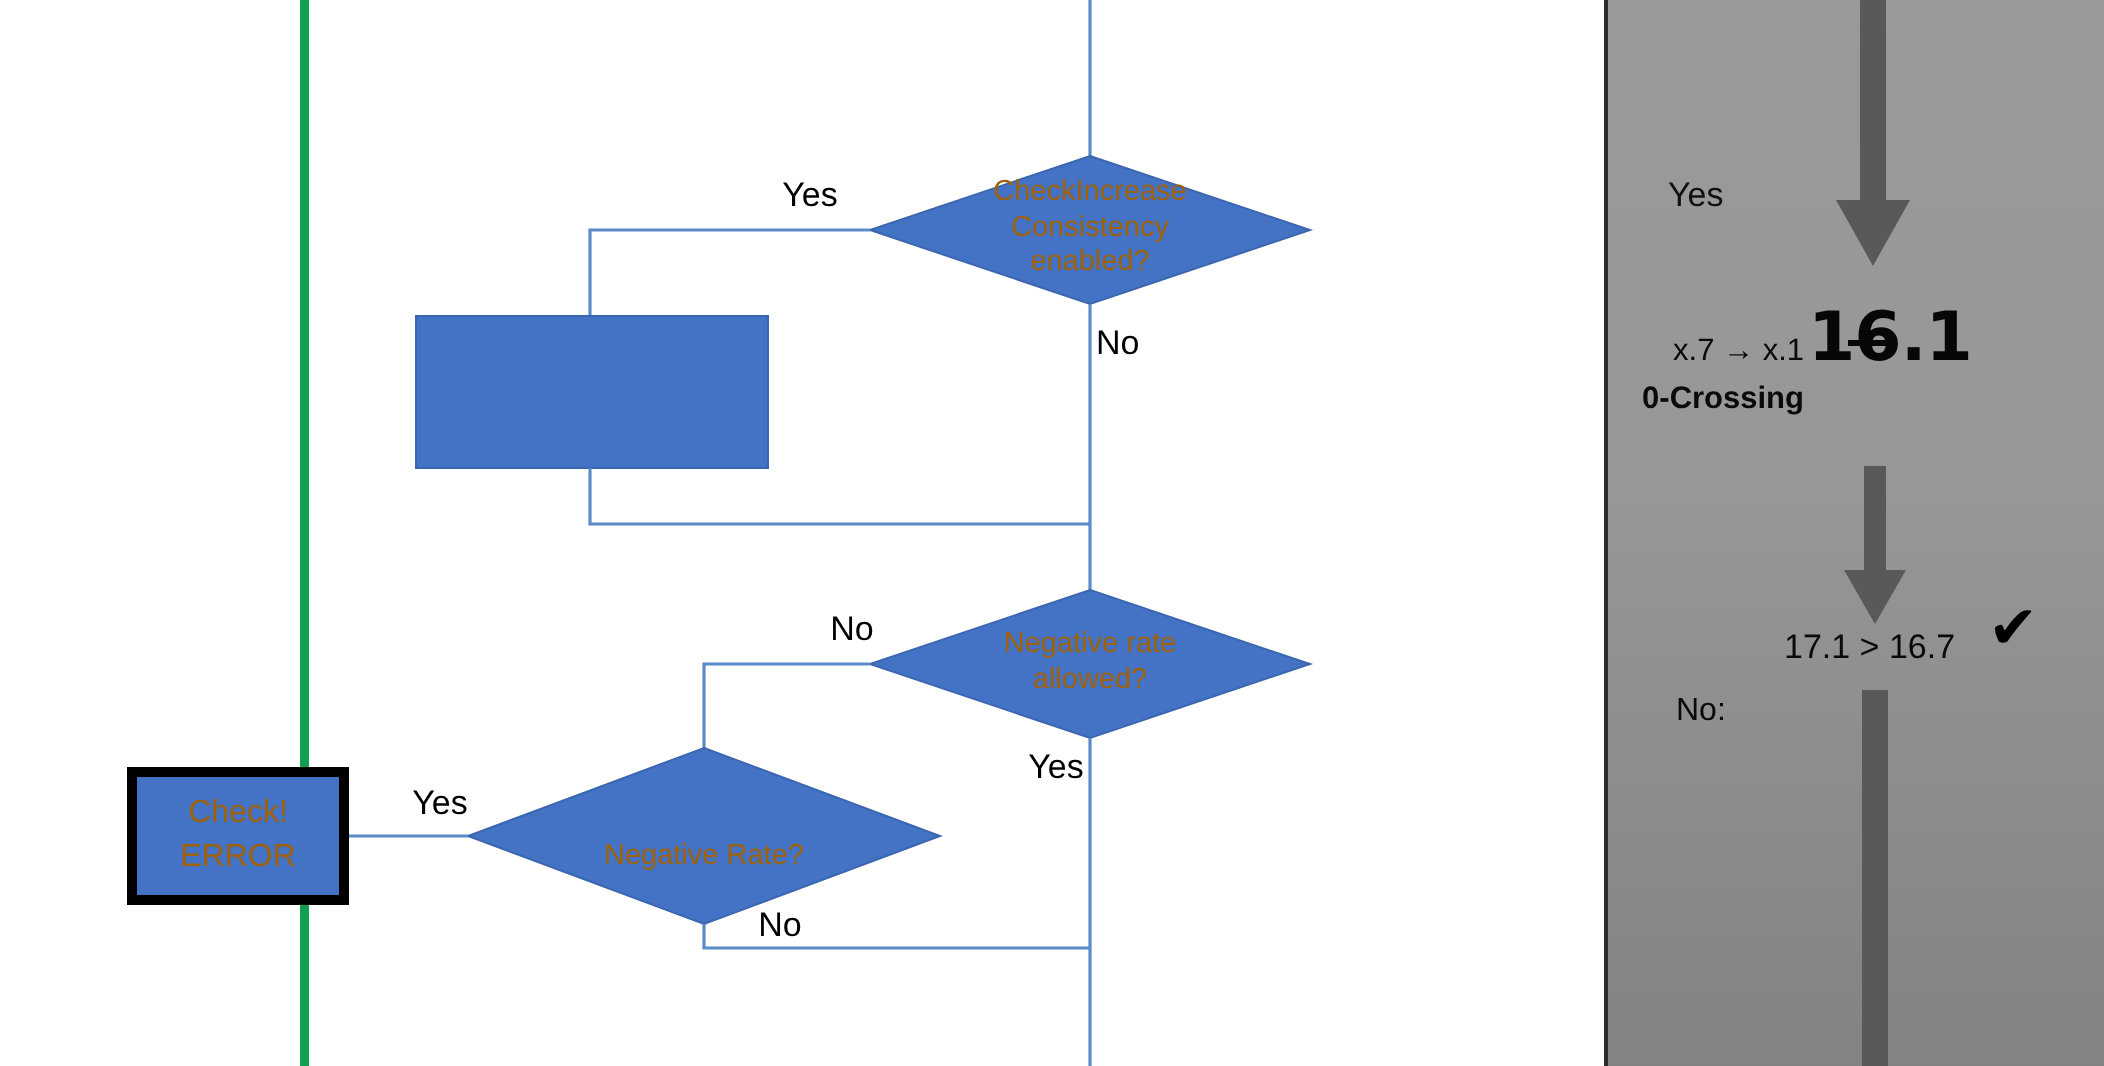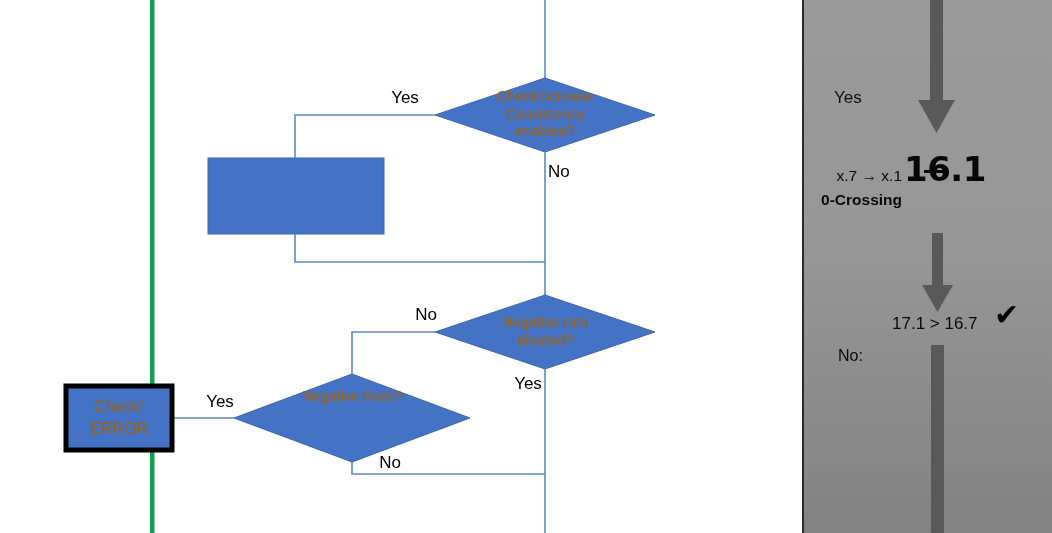--- a/index.html
+++ b/index.html
@@ -161,21 +161,21 @@
   </svg>
 
   <div class="node-label" style="left:455px; top:88px; width:180px;">CheckIncrease
 Consistency
 enabled?</div>
 
 
   <div class="node-label" style="left:455px; top:314px; width:180px;">Negative rate
 allowed?</div>
 
-  <div class="node-label" style="left:262px; top:388px; width:180px;">Negative Rate?</div>
+  <div class="node-label" style="left:262px; top:420px; width:180px;">Negative Rate?</div>
 
   <div class="node-label" style="left:68px; top:396px; width:102px; font-size:16px; line-height:1.35;">Check!
 ERROR</div>
 
   <div class="edge-label" style="left:381px; top:89px; width:48px;">Yes</div>
 
   <div class="edge-label" style="left:548px; top:163px; width:40px; text-align:left;">No</div>
 
   <div class="edge-label" style="left:406px; top:306px; width:40px;">No</div>
 

